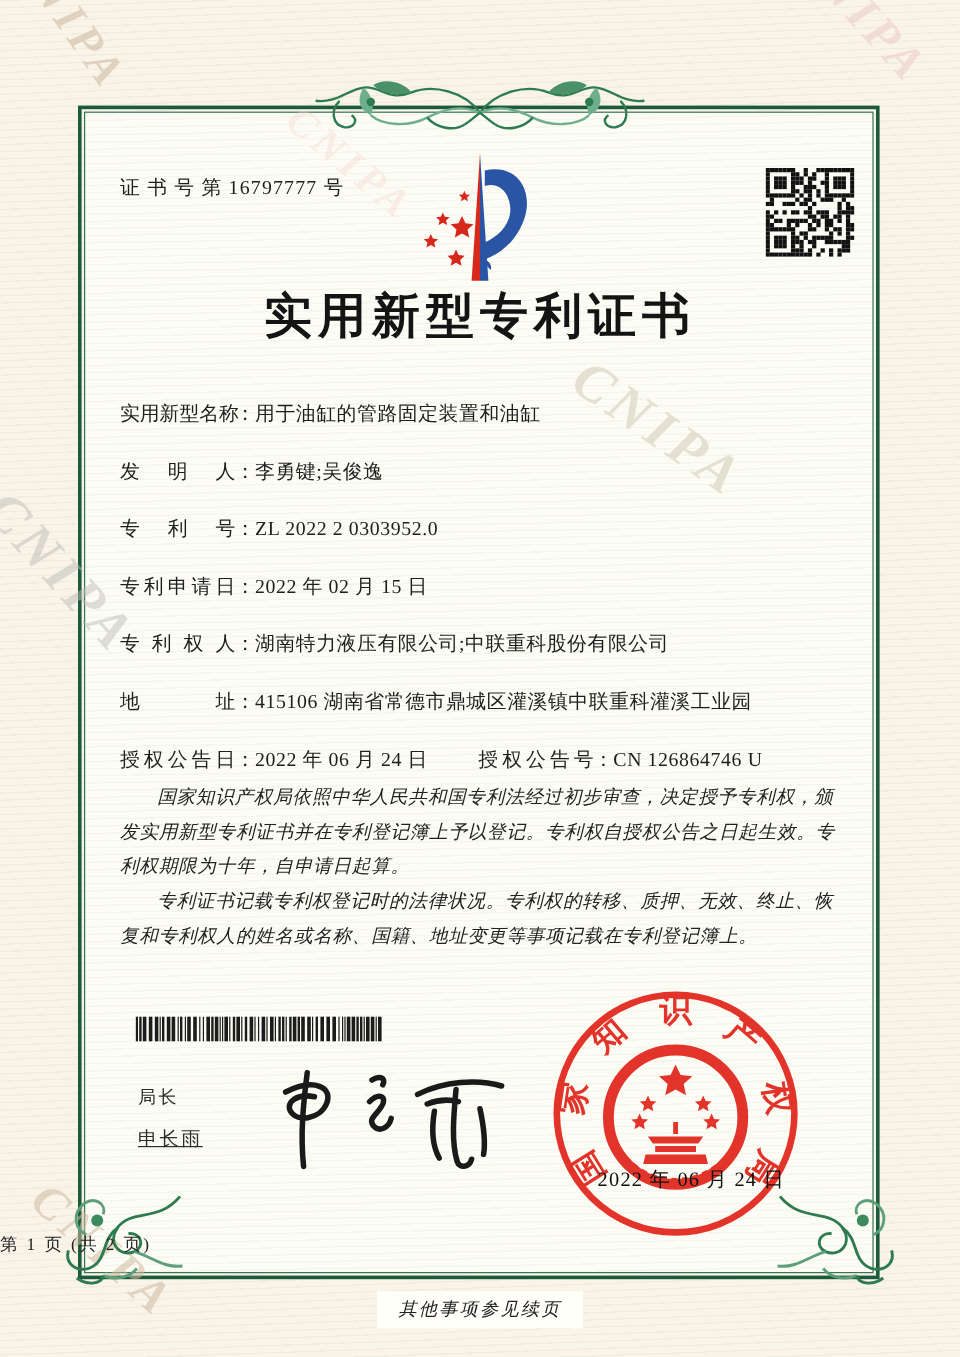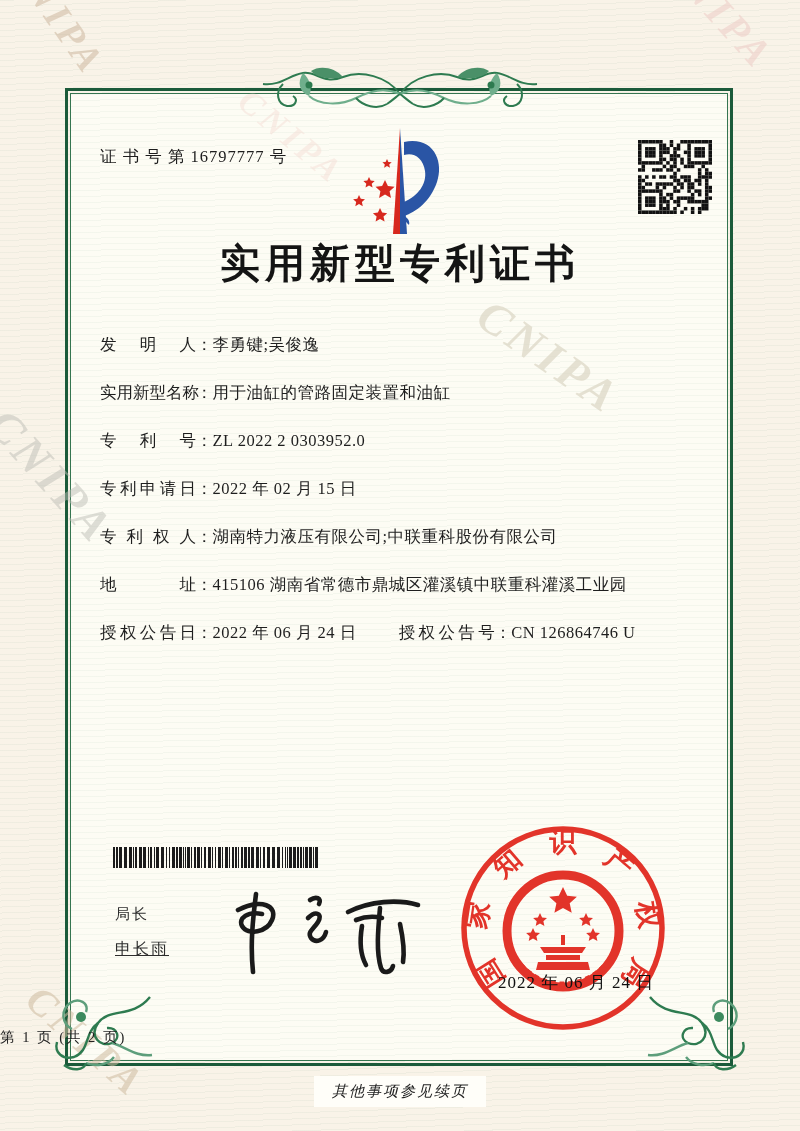--- a/index.html
+++ b/index.html
@@ -387,42 +387,46 @@
         <path d="M47,58 l2.9,6.1 6.7,.7 -5,4.5 1.4,6.6 -6,-3.4 -5.9,3.4 1.3,-6.6 -4.9,-4.5 6.6,-.7 Z"></path>
         <path d="M21,73 l1.8,3.8 4.2,.5 -3.1,2.8 .9,4.1 -3.8,-2.1 -3.7,2.1 .9,-4.1 -3.1,-2.8 4.2,-.5 Z"></path>
         <path d="M42,86 l2.2,4.6 5,.6 -3.7,3.4 1.1,4.9 -4.6,-2.6 -4.4,2.6 1,-4.9 -3.7,-3.4 5,-.6 Z"></path>
       </g>
     </svg>
 
     <div class="title">实用新型专利证书</div>
 
     <div class="fields">
       <div class="frow">
+        <span class="flabel">实用新型名称</span><span class="fcolon">：</span><span class="fvalue">用于油缸的管路固定装置和油缸</span>
+      </div>
+      <div class="frow">
         <span class="flabel">发明人</span><span class="fcolon">：</span><span class="fvalue">李勇键;吴俊逸</span>
       </div>
       <div class="frow">
-        <span class="flabel">实用新型名称</span><span class="fcolon">：</span><span class="fvalue">用于油缸的管路固定装置和油缸</span>
-      </div>
-      <div class="frow">
         <span class="flabel">专利号</span><span class="fcolon">：</span><span class="fvalue">ZL 2022 2 0303952.0</span>
       </div>
       <div class="frow">
         <span class="flabel">专利申请日</span><span class="fcolon">：</span><span class="fvalue">2022 年 02 月 15 日</span>
       </div>
       <div class="frow">
         <span class="flabel">专利权人</span><span class="fcolon">：</span><span class="fvalue">湖南特力液压有限公司;中联重科股份有限公司</span>
       </div>
       <div class="frow">
         <span class="flabel">地址</span><span class="fcolon">：</span><span class="fvalue">415106  湖南省常德市鼎城区灌溪镇中联重科灌溪工业园</span>
       </div>
       <div class="frow">
         <span class="flabel">授权公告日</span><span class="fcolon">：</span><span class="fvalue">2022 年 06 月 24 日</span><span class="gsep"></span><span class="flabel">授权公告号</span><span class="fcolon">：</span><span class="fvalue">CN 126864746 U</span>
       </div>
     </div>
 
+    <div class="paras">
+      <p>国家知识产权局依照中华人民共和国专利法经过初步审查，决定授予专利权，颁发实用新型专利证书并在专利登记簿上予以登记。专利权自授权公告之日起生效。专利权期限为十年，自申请日起算。</p>
+      <p>专利证书记载专利权登记时的法律状况。专利权的转移、质押、无效、终止、恢复和专利权人的姓名或名称、国籍、地址变更等事项记载在专利登记簿上。</p>
+    </div>
 
     <svg class="barcode" viewBox="0 0 207 21">
         <rect x="0" y="0" width="2" height="21" fill="#1c1c1c"></rect>
         <rect x="3" y="0" width="2" height="21" fill="#1c1c1c"></rect>
         <rect x="6" y="0" width="3" height="21" fill="#1c1c1c"></rect>
         <rect x="11" y="0" width="3" height="21" fill="#1c1c1c"></rect>
         <rect x="16" y="0" width="3" height="21" fill="#1c1c1c"></rect>
         <rect x="20" y="0" width="1" height="21" fill="#1c1c1c"></rect>
         <rect x="22" y="0" width="2" height="21" fill="#1c1c1c"></rect>
         <rect x="26" y="0" width="3" height="21" fill="#1c1c1c"></rect>

